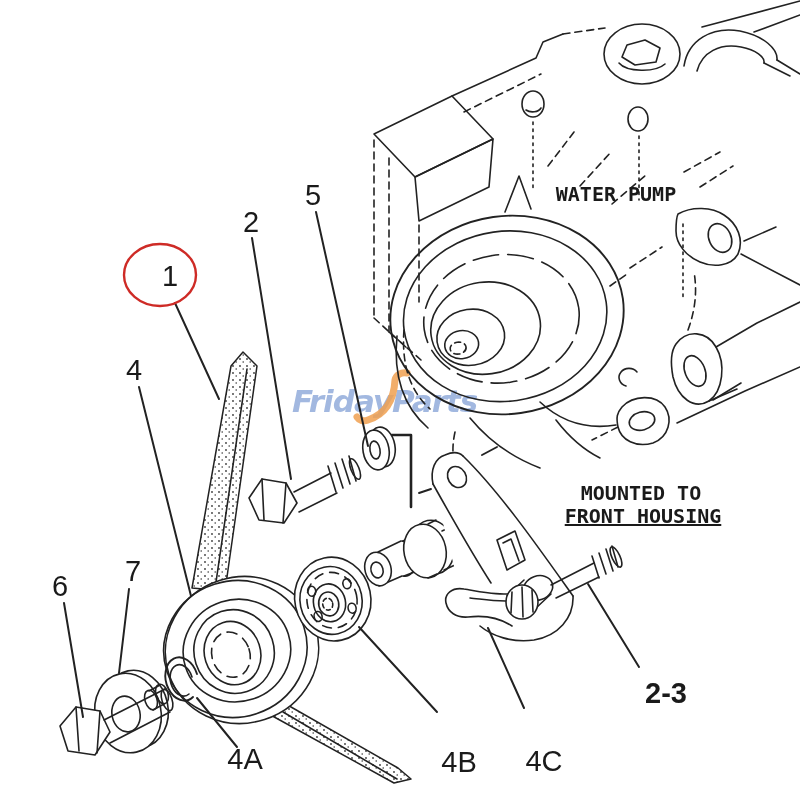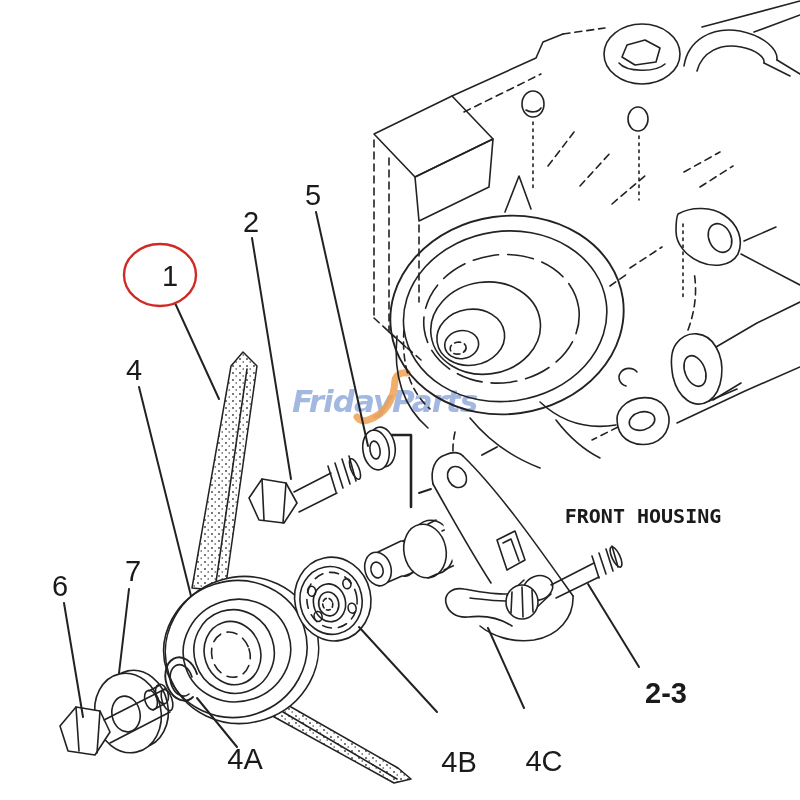--- a/index.html
+++ b/index.html
@@ -222,15 +222,17 @@
   <div class="label callout" style="left:251px; top:222px;">2</div>
   <div class="label callout" style="left:313px; top:195px;">5</div>
   <div class="label callout" style="left:134px; top:370px;">4</div>
   <div class="label callout" style="left:60px;  top:586px;">6</div>
   <div class="label callout" style="left:133px; top:571px;">7</div>
   <div class="label callout" style="left:245px; top:759px;">4A</div>
   <div class="label callout" style="left:459px; top:762px;">4B</div>
   <div class="label callout" style="left:544px; top:761px;">4C</div>
   <div class="label callout" style="left:666px; top:693px;font-weight:bold;">2-3</div>
 
-  <div class="label tech" style="left:643px; top:516px;">FRONT HOUSING</div>
+  <div class="label tech" style="left:616px; top:194px;">WATER PUMP</div>
+  <div class="label tech" style="left:641px; top:493px;">MOUNTED TO</div>
+  <div class="label tech" style="left:643px; top:516px;text-decoration:underline;">FRONT HOUSING</div>
 
 </div>
 
 </body></html>

